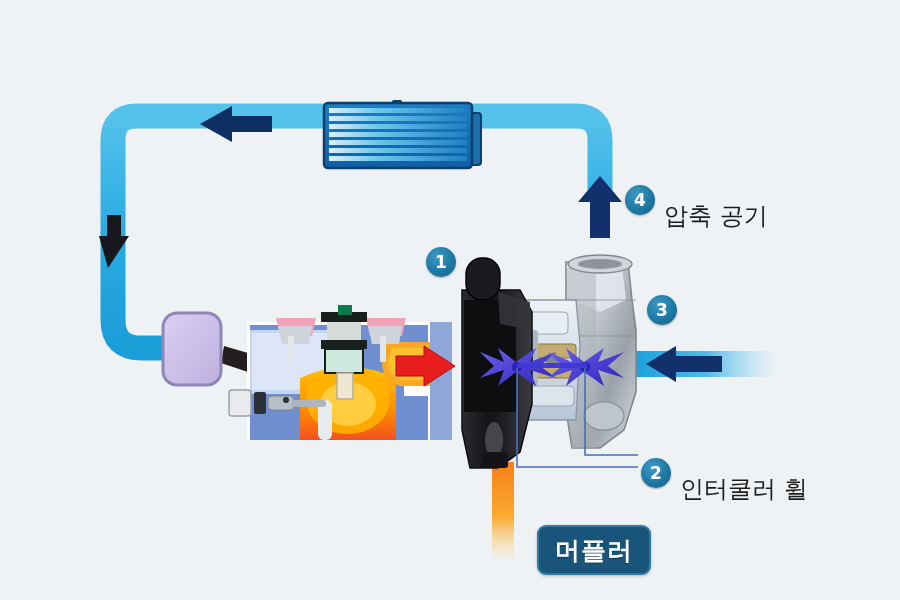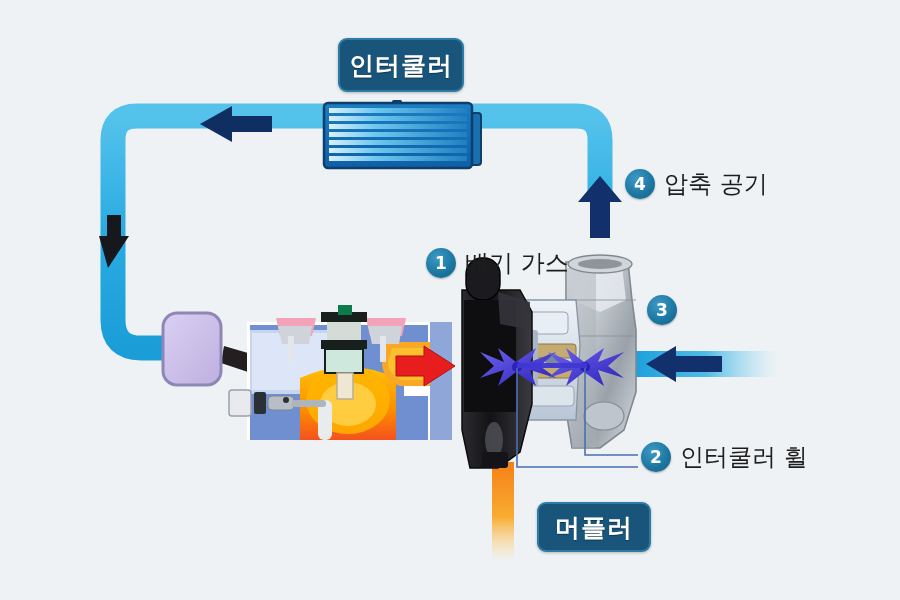--- a/index.html
+++ b/index.html
@@ -20,34 +20,34 @@
     border-radius:9px;
     color:#ffffff;
     font-size:25px;
     font-weight:bold;
     letter-spacing:1px;
     display:flex;align-items:center;justify-content:center;
     box-shadow:0 1px 3px rgba(0,0,0,.25);
     text-shadow:0 1px 1px rgba(0,0,0,.35);
   }
   #pill-intercooler{left:338px;top:38px;width:122px;height:50px;}
-  #pill-muffler{left:537px;top:502px;width:110px;height:46px;text-align:center;}
+  #pill-muffler{left:537px;top:525px;width:110px;height:46px;text-align:center;}
 
   
   .callout{position:absolute;display:flex;align-items:center;gap:9px;}
   .badge{
     width:30px;height:30px;border-radius:50%;
     background:radial-gradient(circle at 38% 32%,#3e9ac4 0%,#1d78a4 55%,#15607f 100%);
     color:#fff;font-size:17px;font-weight:bold;
     display:flex;align-items:center;justify-content:center;
     box-shadow:0 1px 2px rgba(0,0,0,.3);
     flex:0 0 auto;
   }
   .callout-text{
-    font-size:24px;color:#1d1d1d;white-space:nowrap;font-weight:500;
+    font-size:24px;color:#1d1d1d;white-space:nowrap;font-weight:500;margin-top:32px;
   }
   #callout-1{left:426px;top:247px;}
   #callout-2{left:641px;top:441px;}
   #callout-3{left:647px;top:295px;}
   #callout-4{left:625px;top:168px;}
 
   
   .layer{position:absolute;left:0;top:0;width:900px;height:600px;}
 </style>
 </head>
@@ -273,27 +273,25 @@
     </g>
 
     <rect x="517" y="363" width="70" height="5" fill="#4038d4" opacity=".95"></rect>
 
     <g stroke="#4a6fb5" stroke-width="1.6" fill="none">
       <path d="M 517,368 L 517,467 L 638,467"></path>
       <path d="M 585,368 L 585,455 L 638,455"></path>
     </g>
   </svg>
 
-  <div class="pill" id="pill-intercooler">인터쿨러</div>
 
   <div class="pill" id="pill-muffler">머플러</div>
 
   <div class="callout" id="callout-1">
     <div class="badge">1</div>
-    <div class="callout-text">배기 가스</div>
   </div>
 
   <div class="callout" id="callout-2">
     <div class="badge">2</div>
     <div class="callout-text">인터쿨러 휠</div>
   </div>
 
   <div class="callout" id="callout-3">
     <div class="badge">3</div>
   </div>

